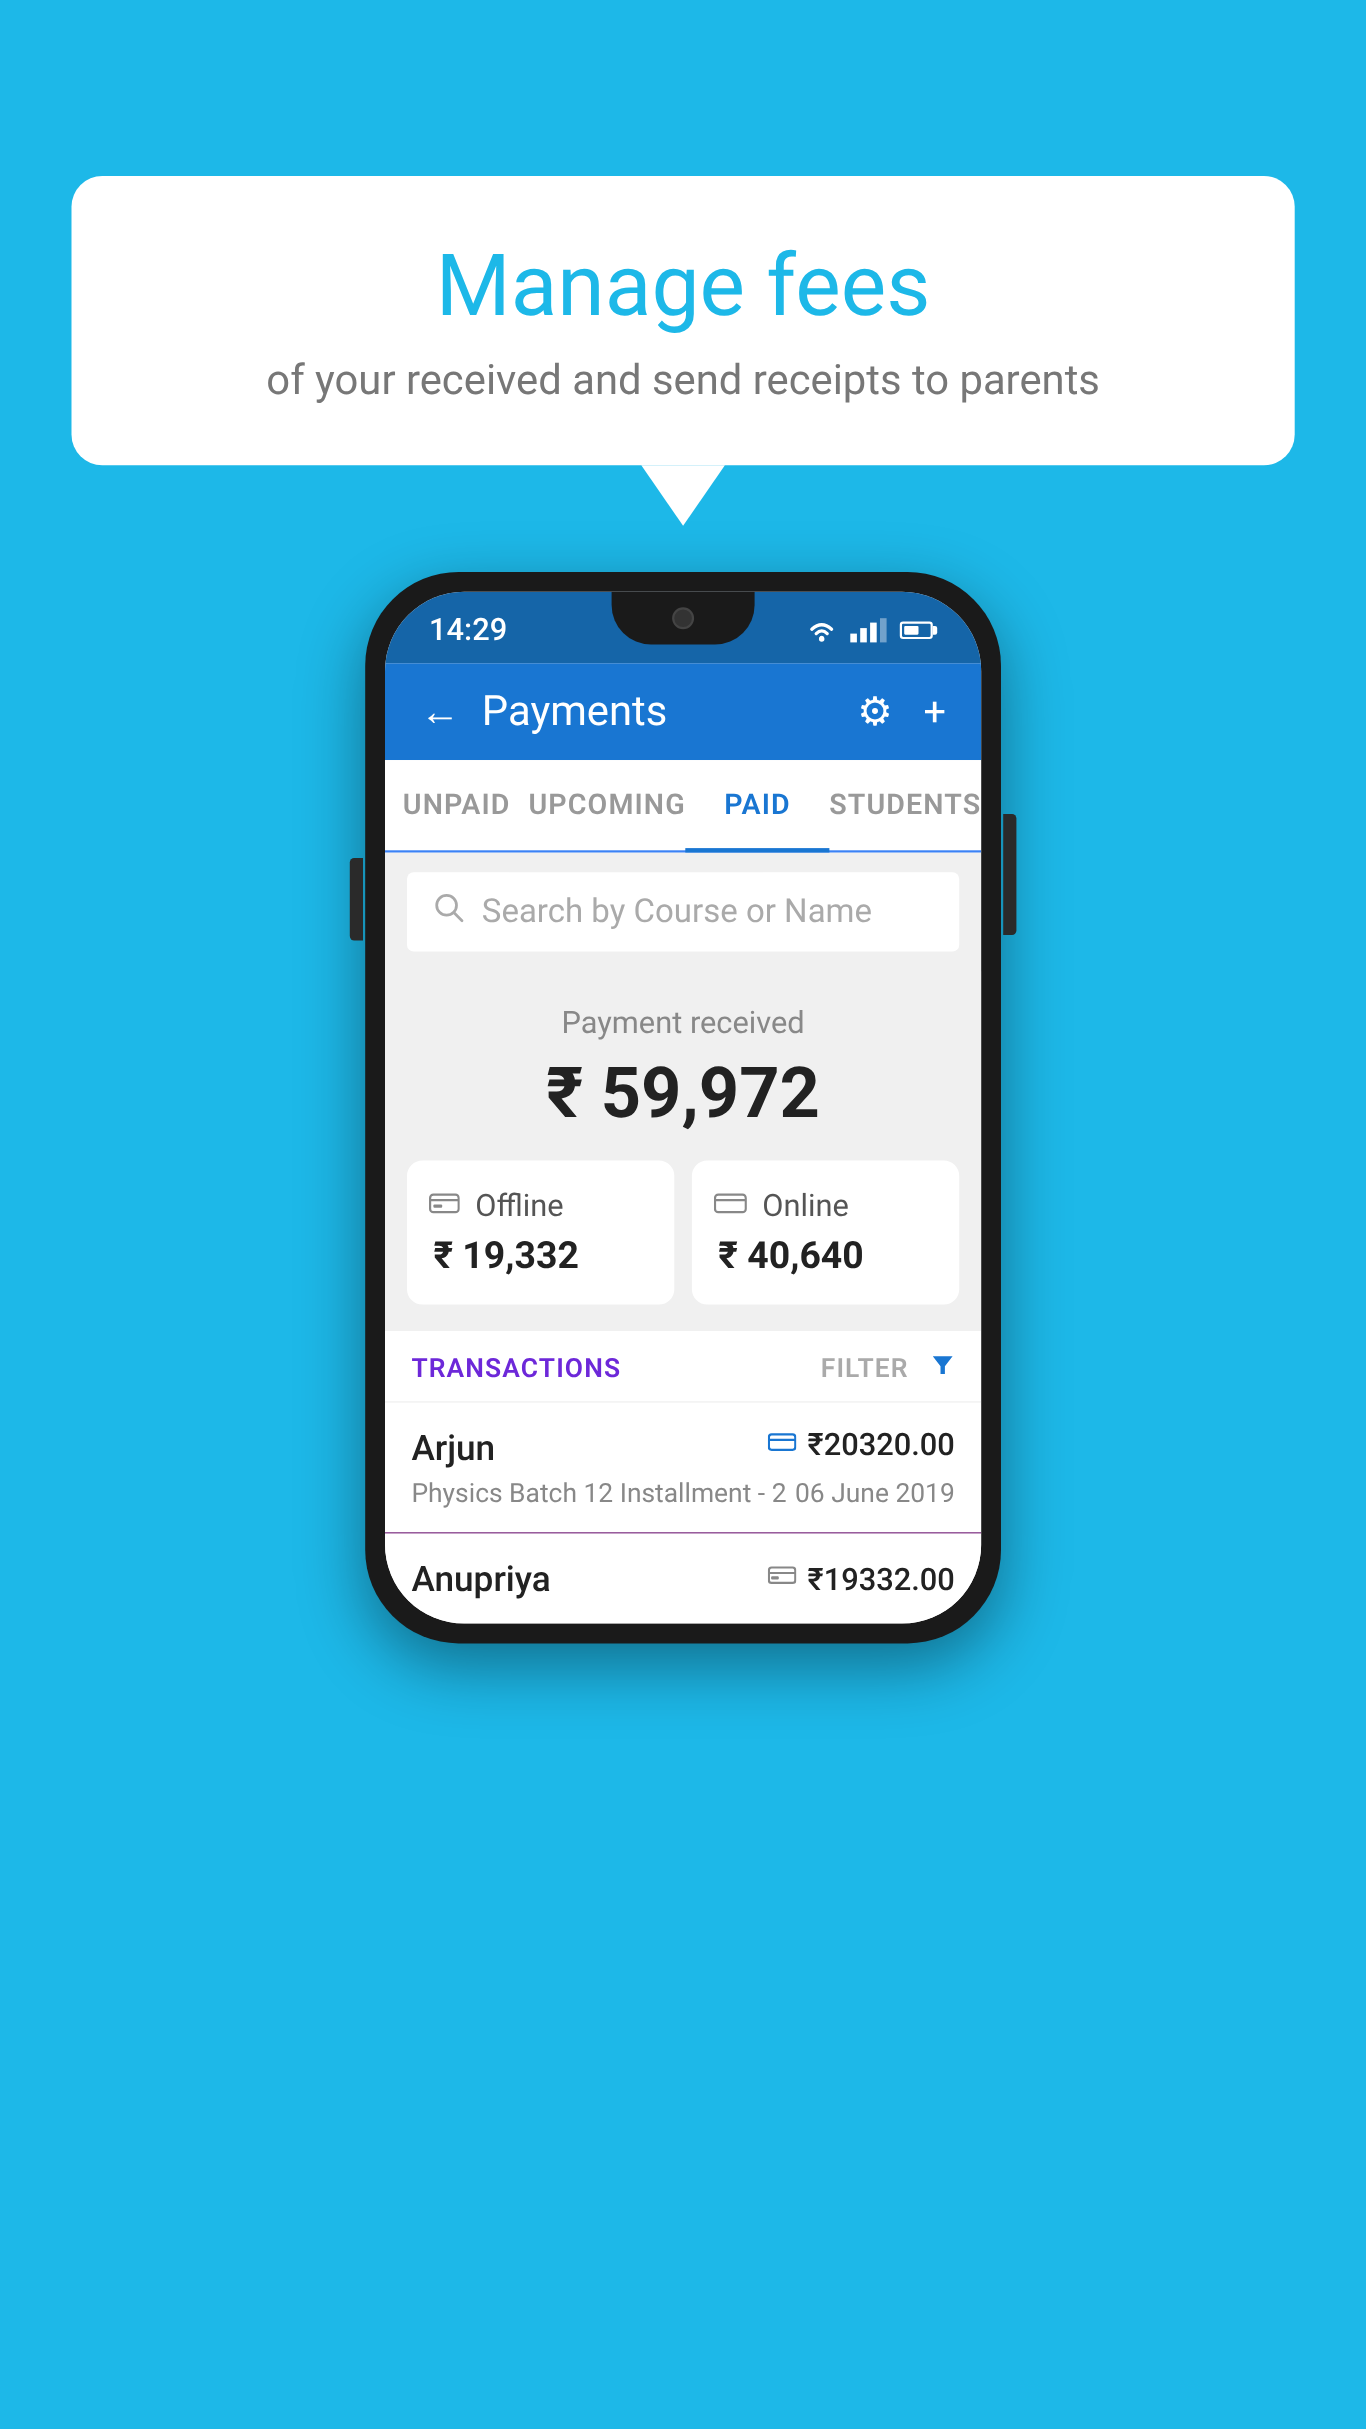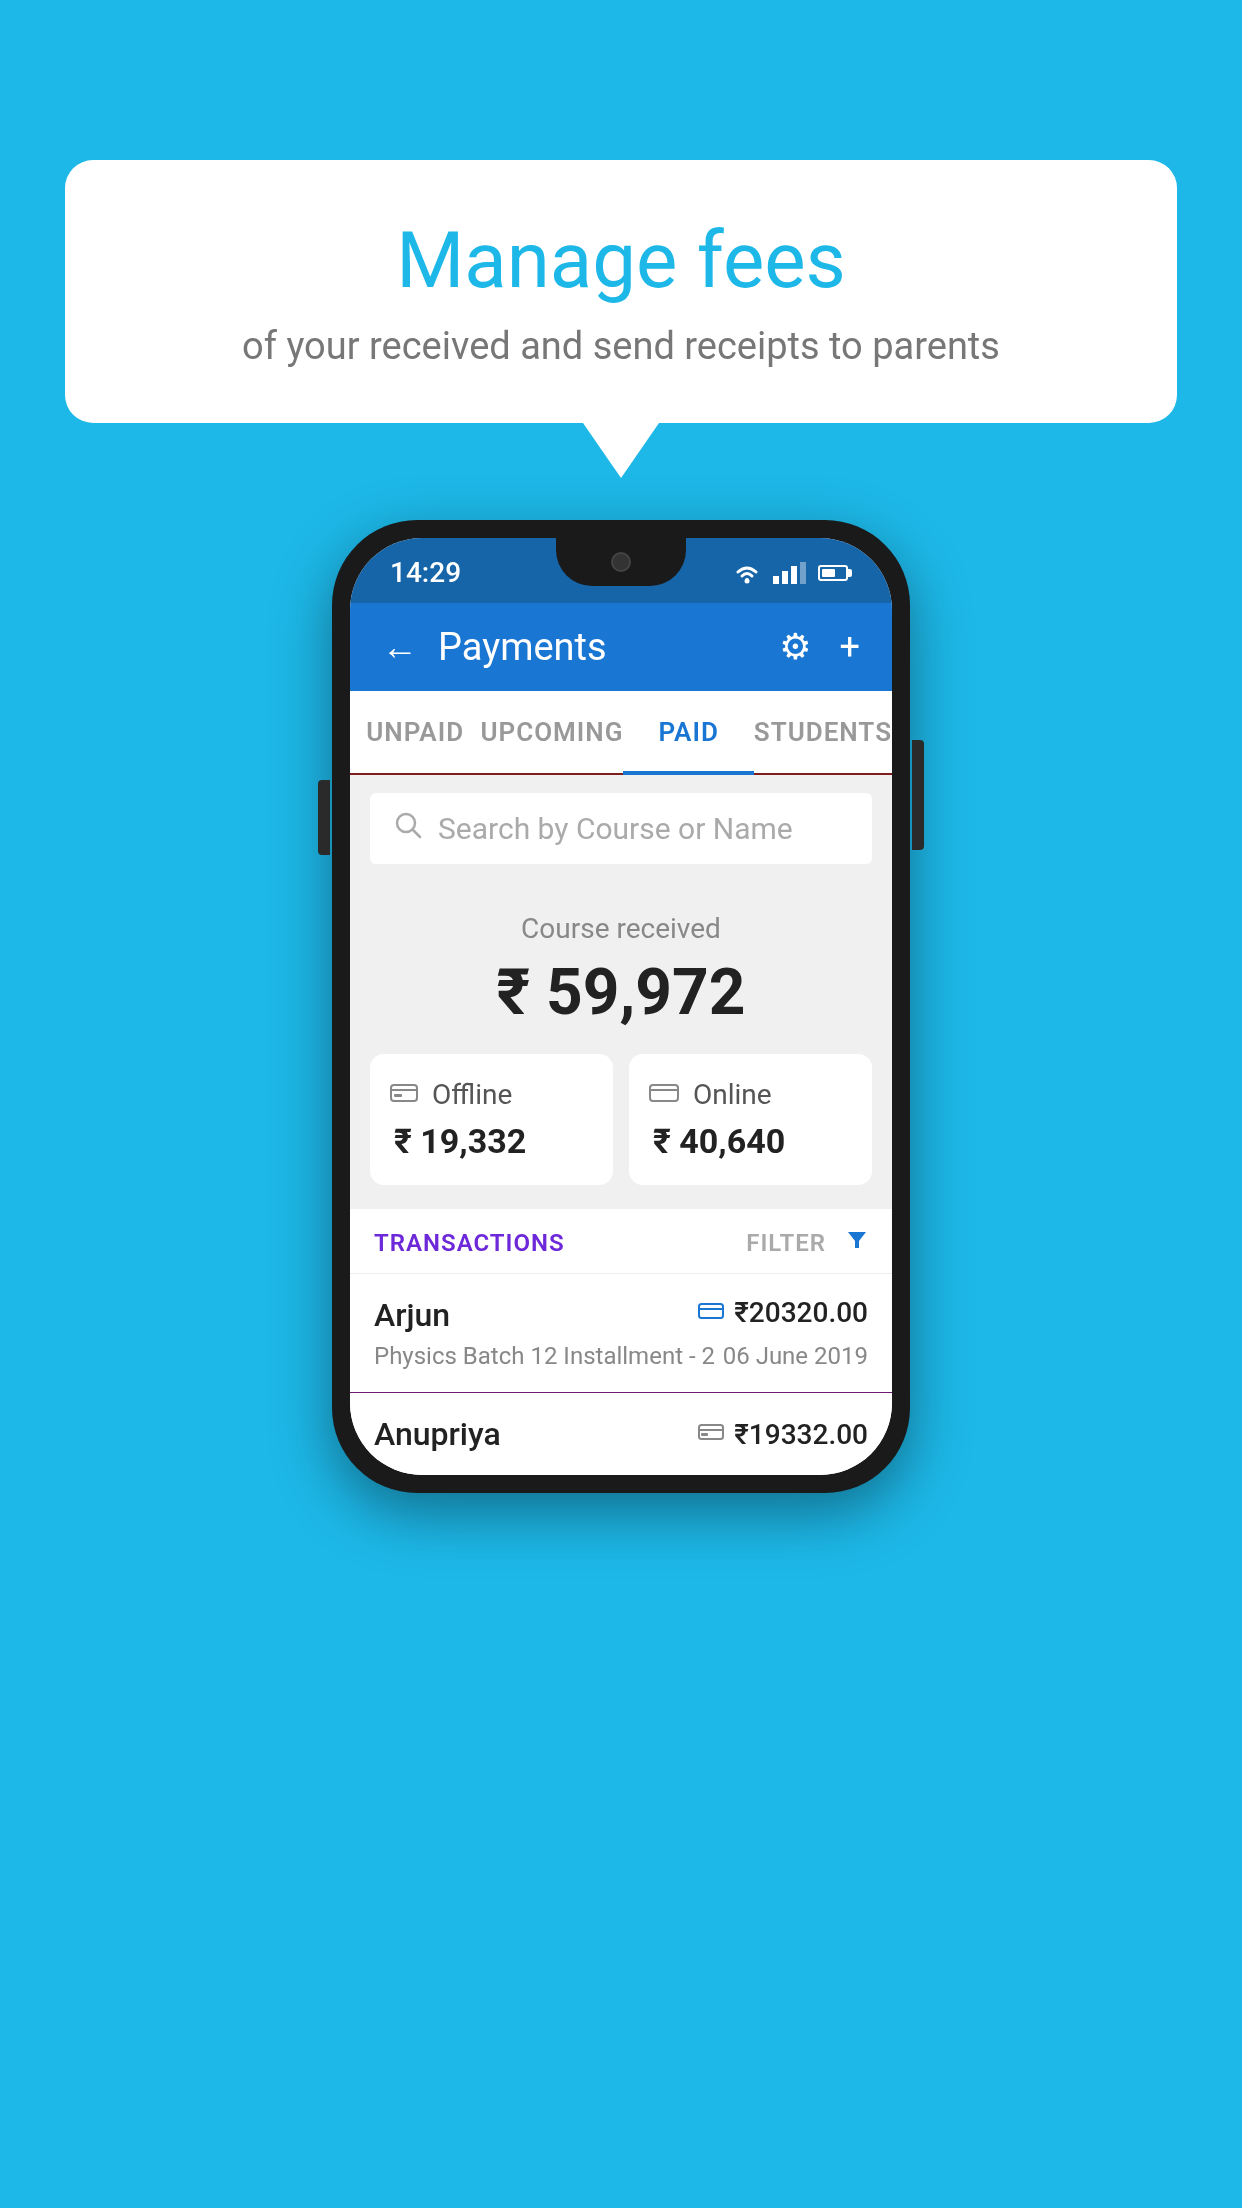--- a/index.html
+++ b/index.html
@@ -164,21 +164,21 @@
     }
     .app-bar-icon {
       color: white;
       font-size: 36px;
     }
 
     
     .tabs {
       background: white;
       display: flex;
-      border-bottom: 2px solid #7f1d1d;
+      border-bottom: 2px solid #3b82f6;
     }
     .tab {
       flex: 1;
       text-align: center;
       padding: 26px 0;
       font-size: 26px;
       font-weight: 600;
       color: #999;
       letter-spacing: 1px;
       position: relative;
@@ -457,21 +457,21 @@
         <span class="search-icon-wrap">
           <svg width="28" height="28" viewBox="0 0 28 28" fill="none">
             <circle cx="12" cy="12" r="9" stroke="#aaa" stroke-width="2.5"></circle>
             <line x1="19" y1="19" x2="26" y2="26" stroke="#aaa" stroke-width="2.5" stroke-linecap="round"></line>
           </svg>
         </span>
         <span class="search-placeholder">Search by Course or Name</span>
       </div>
 
       <div class="payment-received-section">
-        <div class="payment-label">Course received</div>
+        <div class="payment-label">Payment received</div>
         <div class="payment-amount">₹ 59,972</div>
       </div>
 
       <div class="payment-cards">
         <div class="payment-card">
           <div class="card-top">
             <span class="card-icon">
               <svg width="28" height="22" viewBox="0 0 28 22" fill="none">
                 <rect x="1" y="3" width="26" height="16" rx="3" stroke="#888" stroke-width="2"></rect>
                 <line x1="1" y1="8" x2="27" y2="8" stroke="#888" stroke-width="2"></line>

